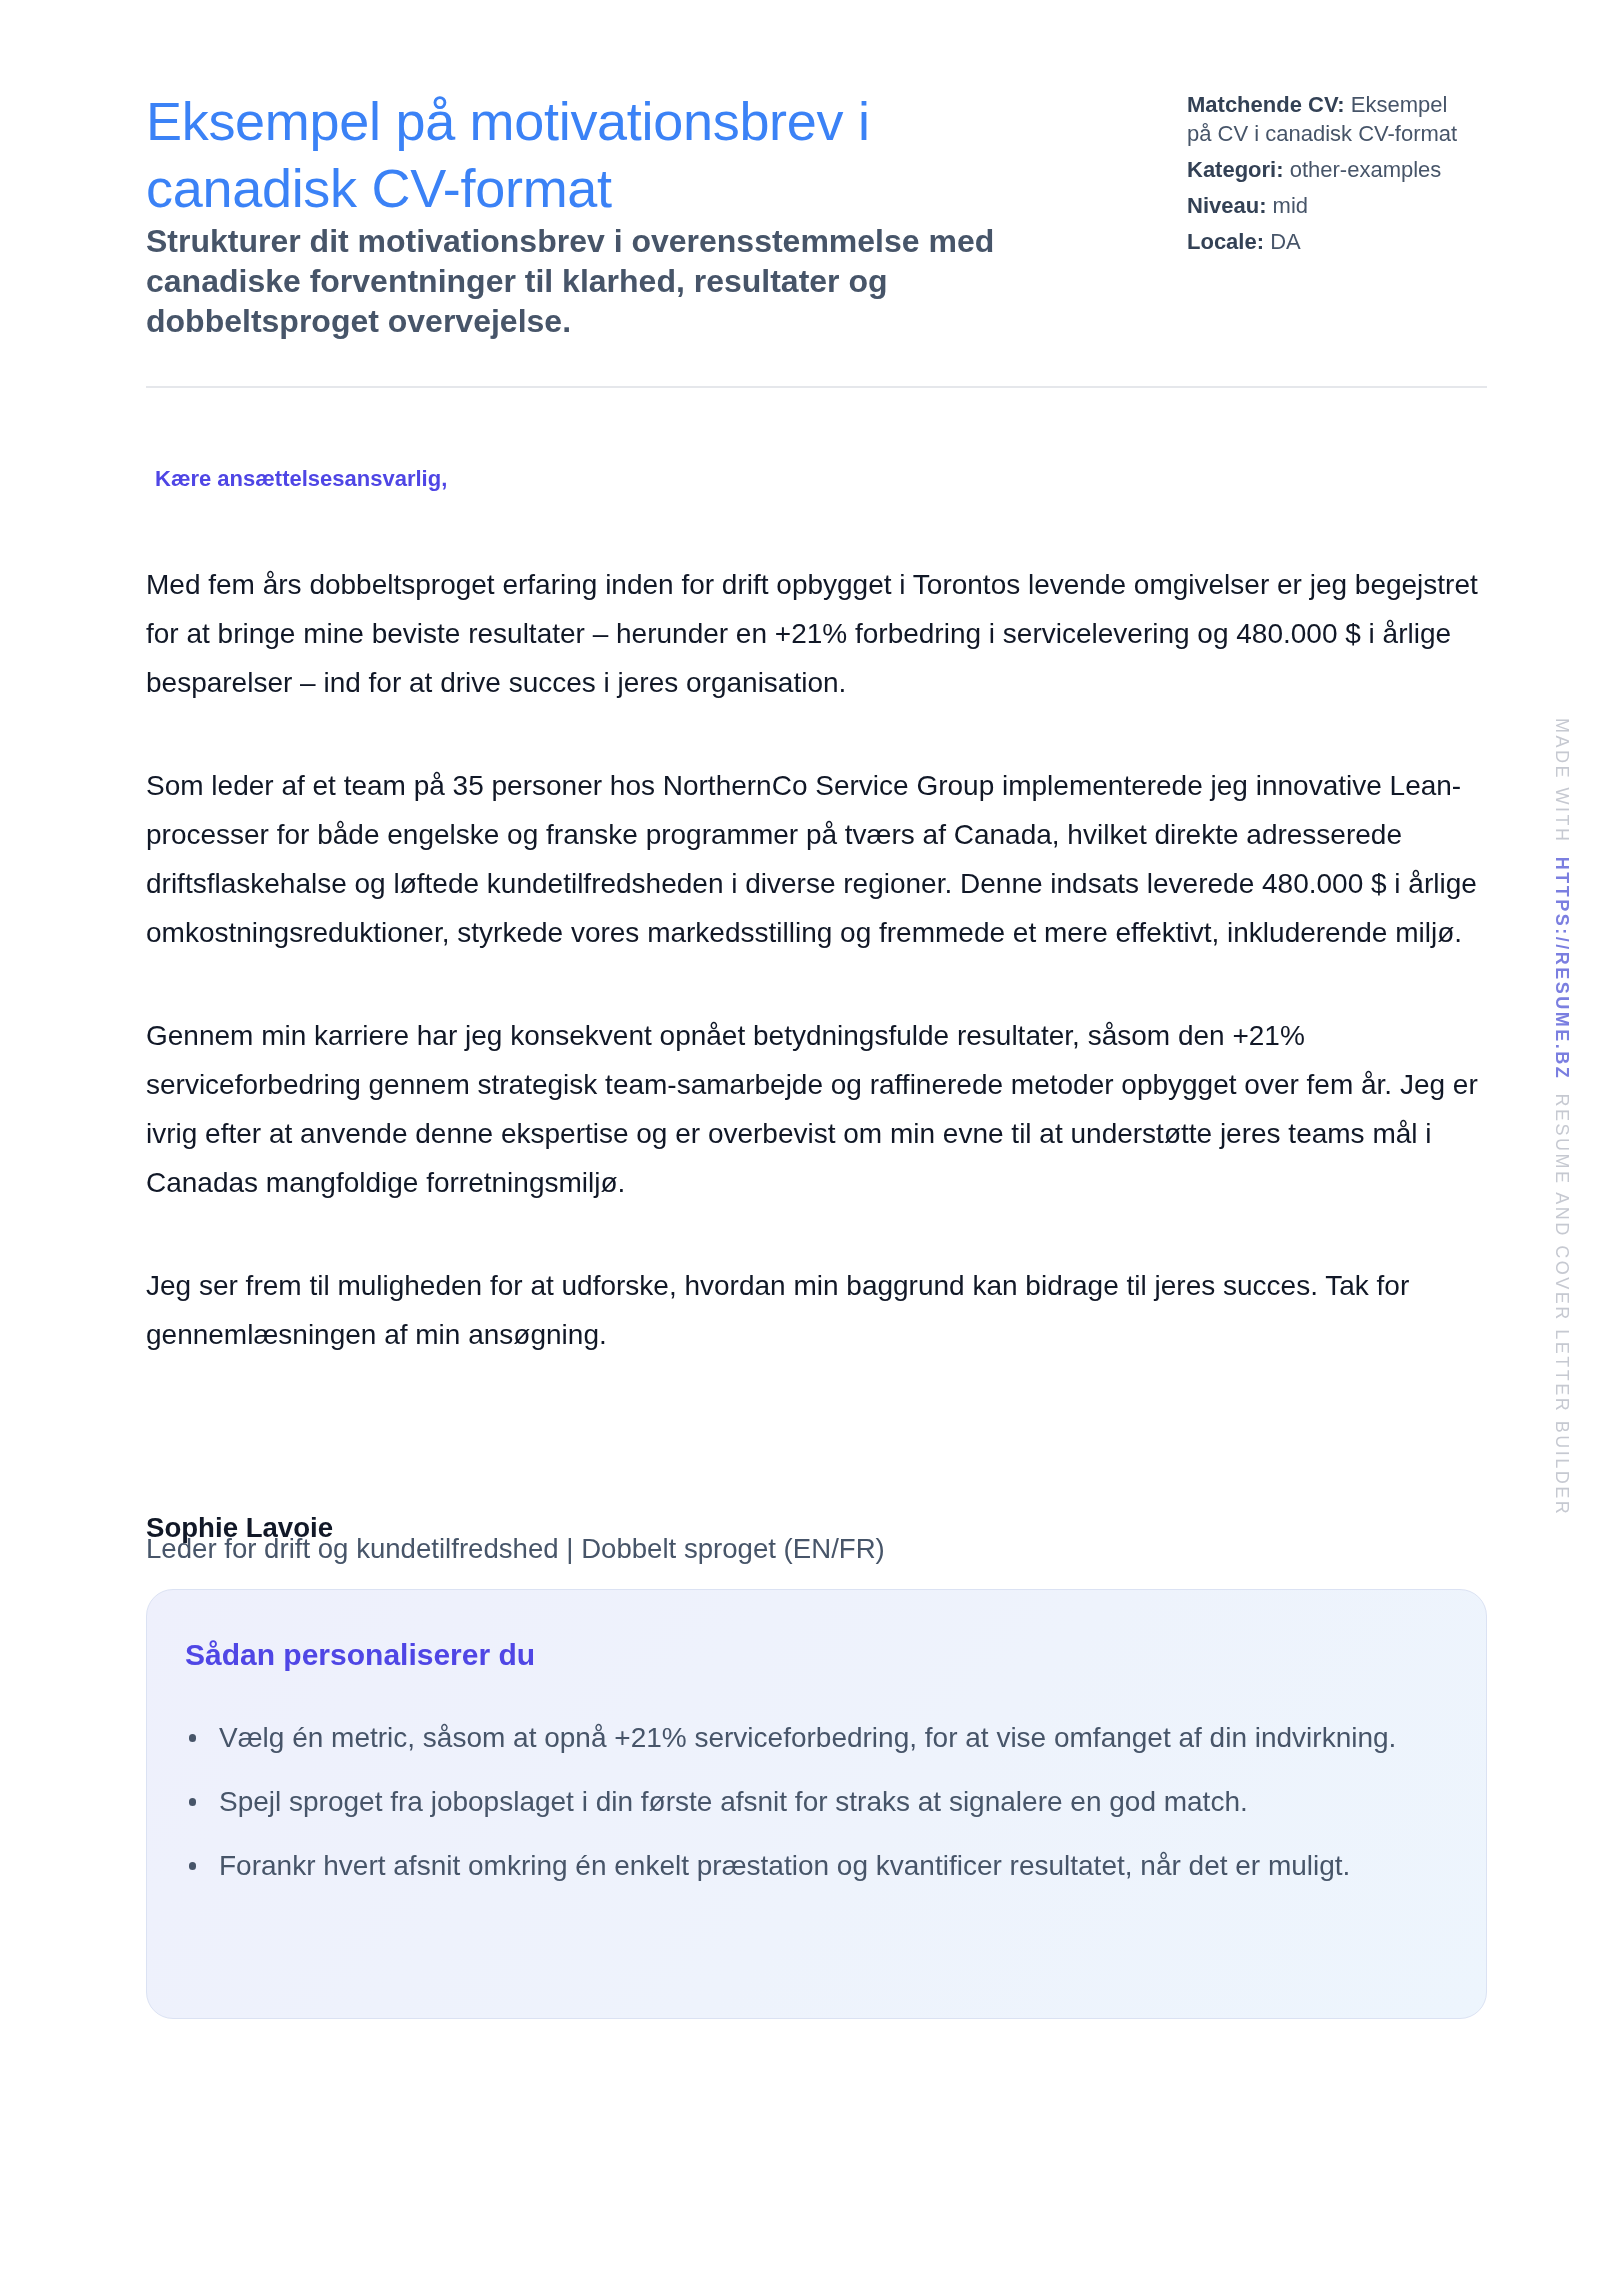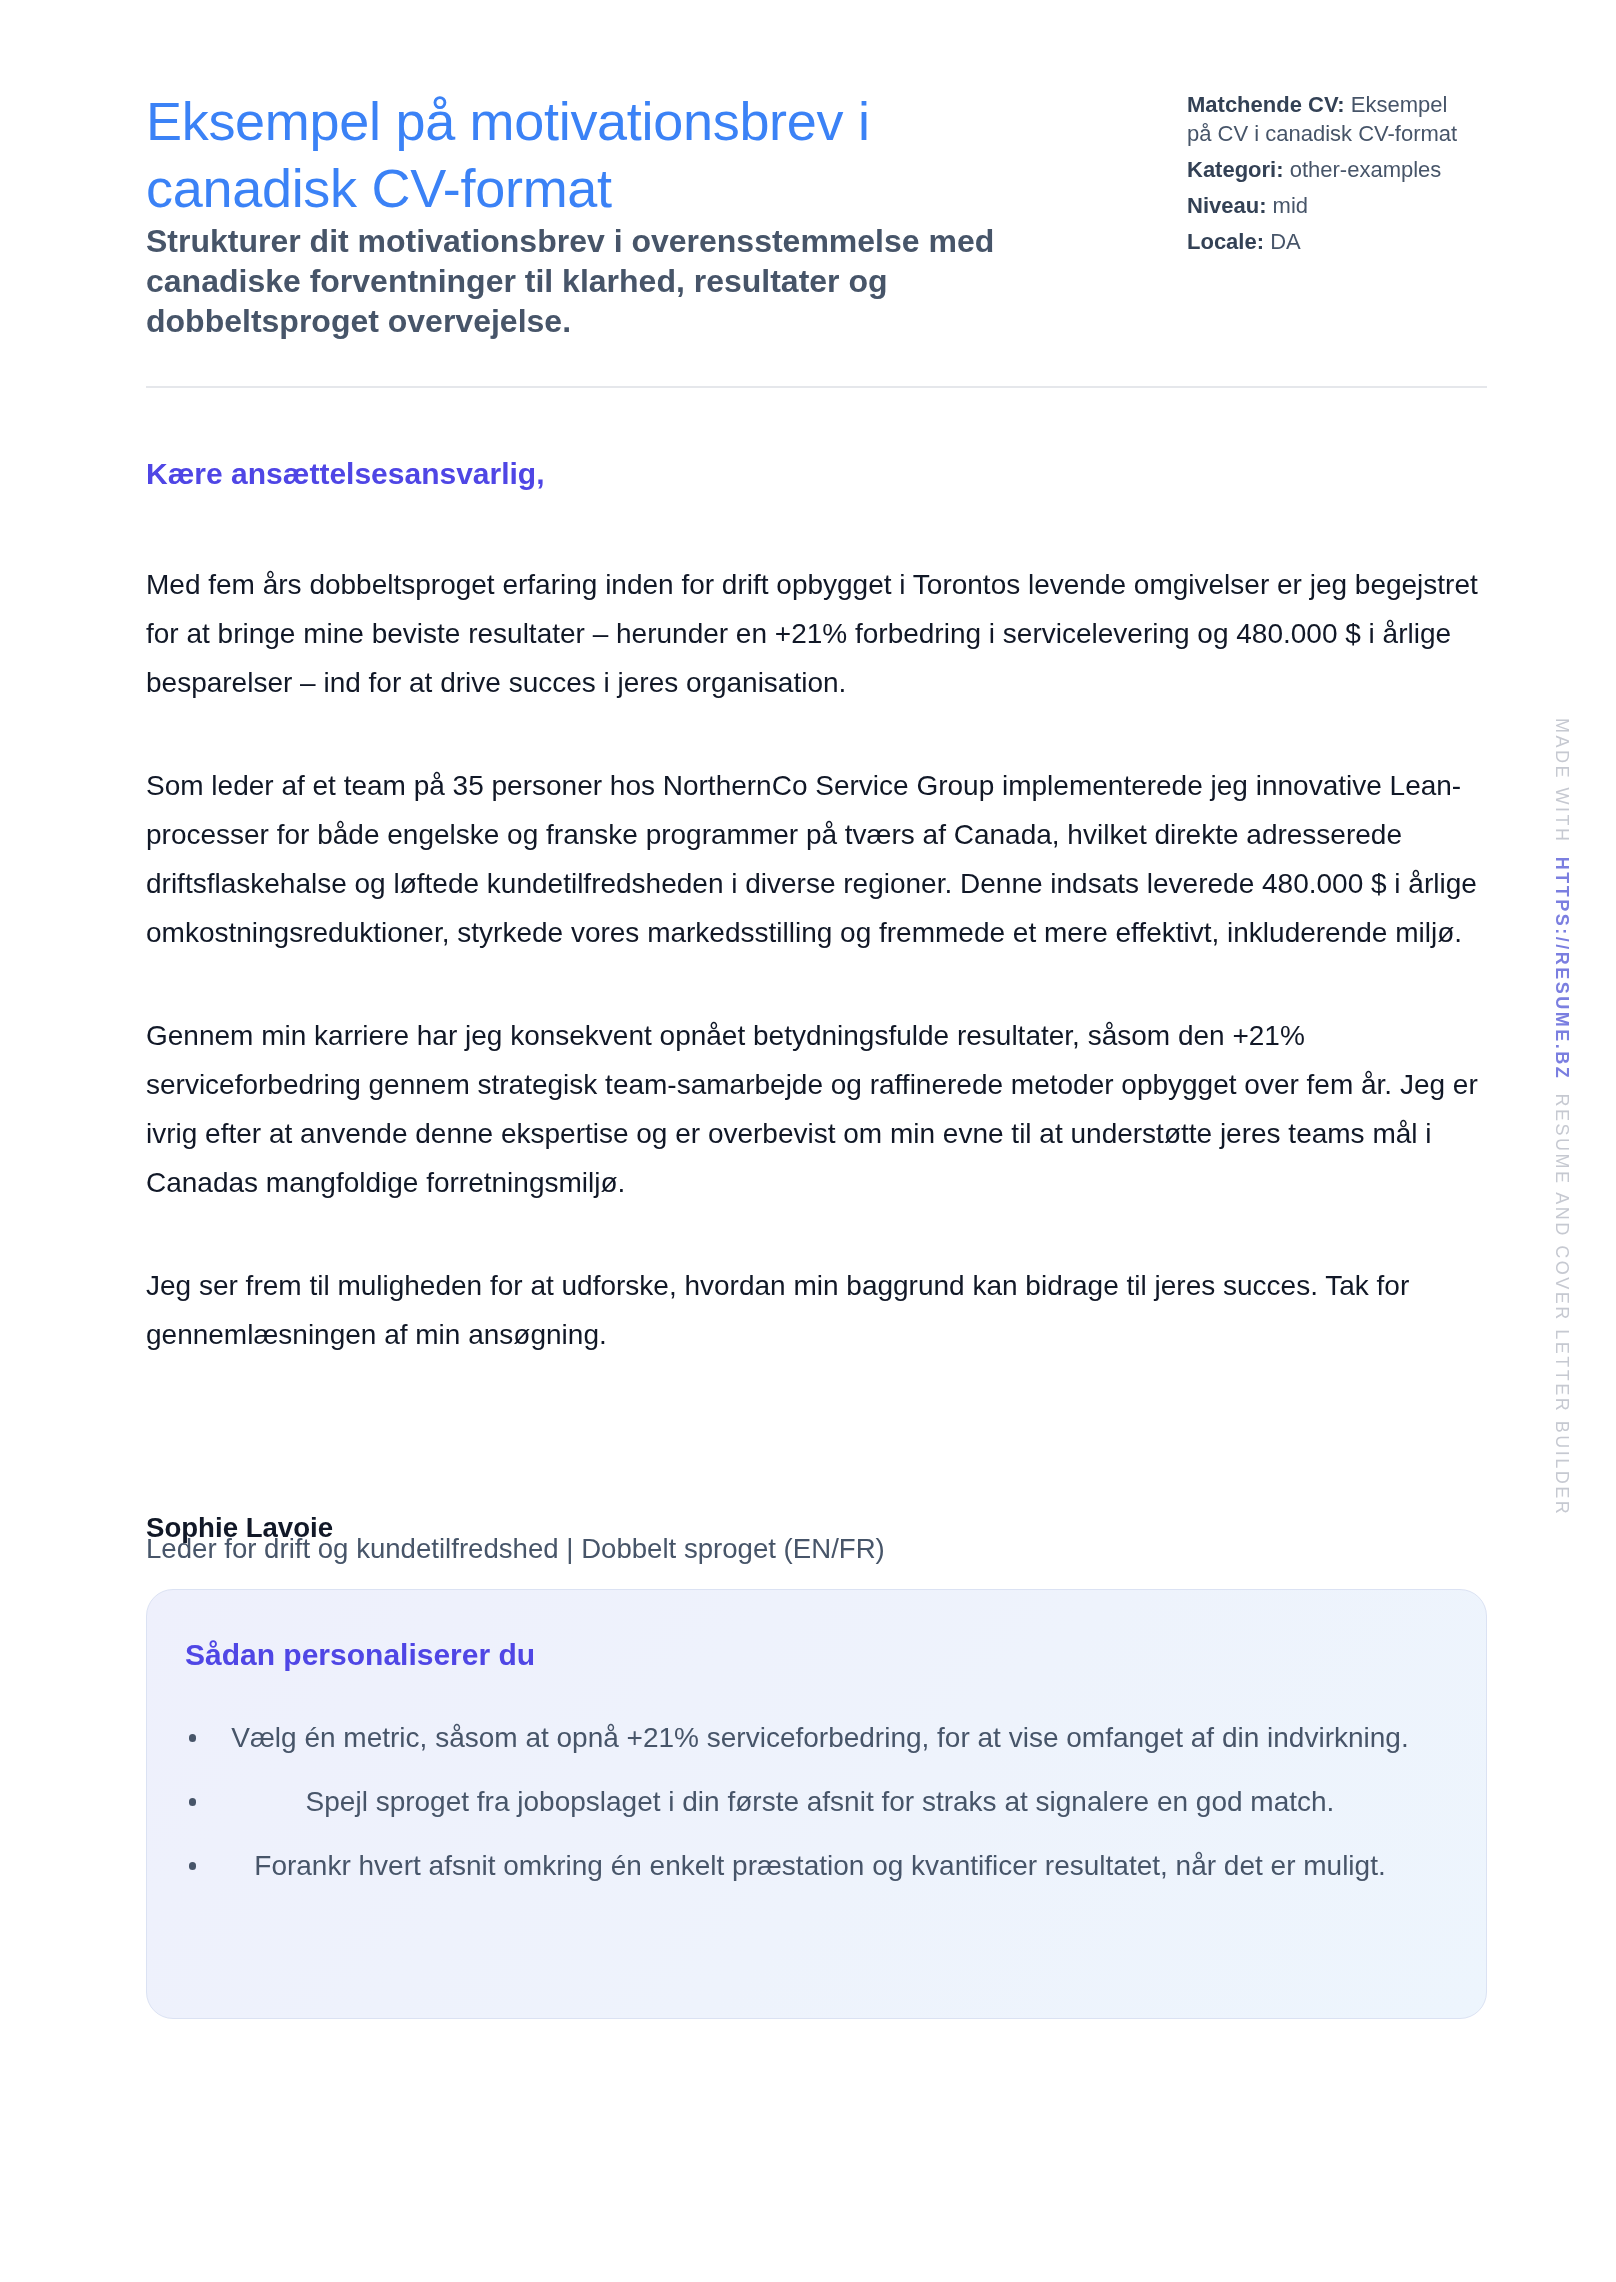--- a/index.html
+++ b/index.html
@@ -8,32 +8,32 @@
   .page { position: absolute; left: 146px; top: 0; width: 1341px; }
   .header { position: relative; height: 388px; border-bottom: 2.9px solid #e5e7eb; box-sizing: border-box; }
   .title { position: absolute; left: 0; top: 88px; width: 856px; margin: 0;
            font-size: 54px; line-height: 67px; font-weight: 400; color: #3b82f6; letter-spacing: -0.3px; }
   .subtitle { position: absolute; left: 0; top: 221px; width: 951px; margin: 0;
               font-size: 32px; line-height: 40px; font-weight: 700; color: #475569; }
   .meta { position: absolute; right: 15px; top: 91px; width: 285px; text-align: left;
           font-size: 22px; line-height: 28.5px; color: #475569; }
   .meta .row { margin-bottom: 7.6px; }
   .meta b { color: #334155; font-weight: 700; }
-  .greeting { position: absolute; left: 0; top: 457px; margin: 0; font-size: 30px; font-weight: 700; color: #4f46e5; }
+  .greeting { position: absolute; left: 0; top: 457px; margin: 9px; font-size: 22px; font-weight: 700; color: #4f46e5; }
   .body { position: absolute; left: 0; top: 560px; width: 1346px; font-size: 28px; line-height: 49px; color: #111827; }
   .body p { margin: 0 0 54px 0; }
   .sig-name { position: absolute; left: 0; top: 1512px; font-size: 27.6px; font-weight: 700; color: #111827; }
   .sig-title { position: absolute; left: 0; top: 1533px; font-size: 27.6px; color: #475569; }
   .tips { position: absolute; left: 0; top: 1589px; width: 1341px; height: 430px; box-sizing: border-box;
           border: 1.9px solid #dbe2f3; border-radius: 27px;
           background: linear-gradient(135deg, #eef0fc 0%, #eef3fc 55%, #edf5fd 100%); }
   .tips h3 { position: absolute; left: 38px; top: 48px; margin: 0; font-size: 30px; font-weight: 700; color: #4f46e5; }
   .tips ul { position: absolute; left: 38px; top: 123px; width: 1236px; margin: 0; padding: 0; list-style: none;
              font-size: 28px; line-height: 49px; color: #475569; }
-  .tips li { position: relative; padding-left: 34px; margin-bottom: 15px; text-align: center; }
+  .tips li { position: relative; padding-left: 34px; margin-bottom: 15px; }
   .tips li .bullet { position: absolute; left: 3.8px; top: 21px; width: 7.6px; height: 7.6px; border-radius: 50%; background: #475569; }
   .side { position: absolute; left: 1562px; top: 718px; width: 0; height: 780px; }
   .side .inner { position: absolute; left: 0; top: 0; transform-origin: 0 0; transform: rotate(90deg) translate(0, -9.5px);
                  white-space: nowrap; font-size: 18px; letter-spacing: 2.5px; color: #c6c9d1; text-transform: uppercase; }
   .side .link { color: #7b7fe0; font-weight: 700; margin: 0 13.3px; }
 </style>
 </head>
 <body>
 
 <div class="page">

